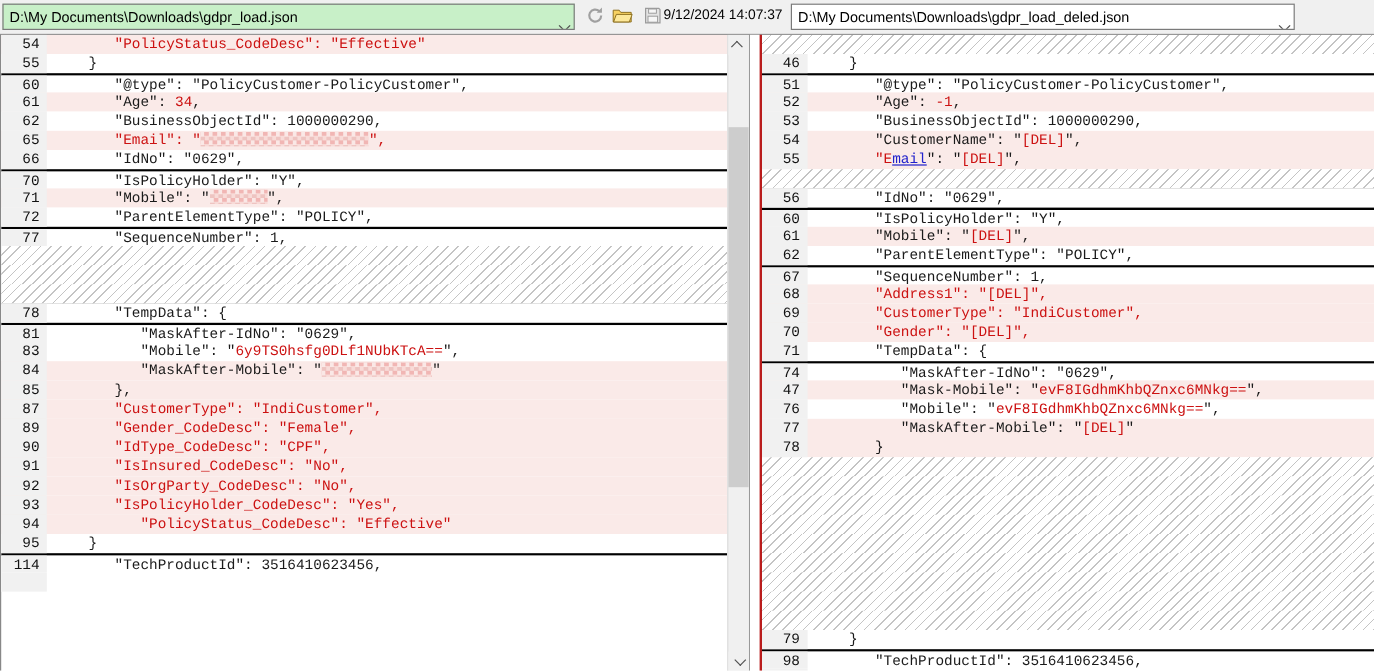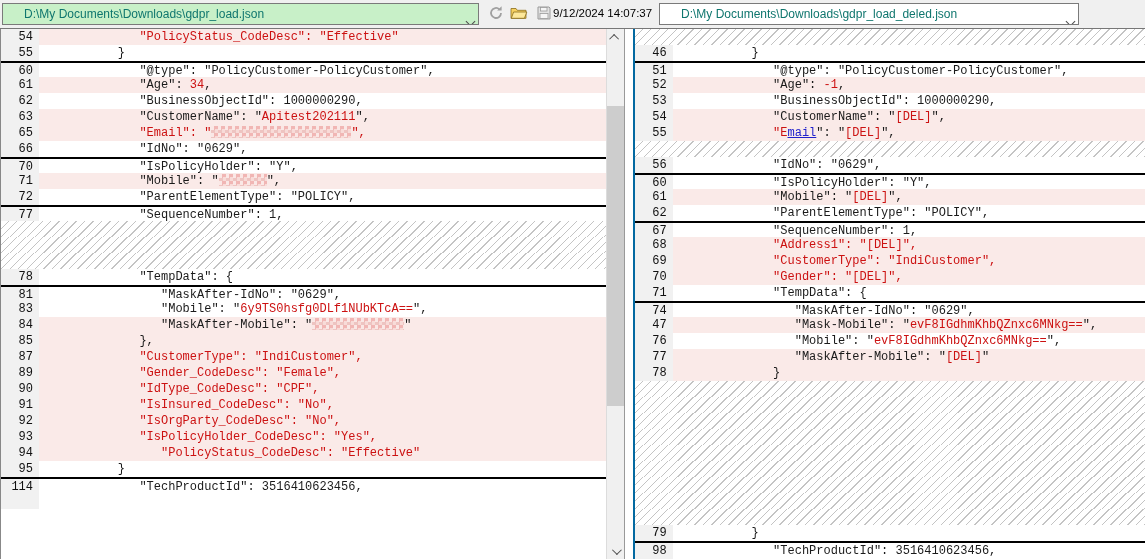--- a/index.html
+++ b/index.html
@@ -1,41 +1,41 @@
 <!DOCTYPE html>
 <html><head>
 <meta charset="utf-8">
 <style>
   html,body{margin:0;padding:0;background:#fff;}
   .app{width:1145px;height:559px;position:relative;overflow:hidden;background:#fff;
        font-family:"Liberation Sans",sans-serif;}
   
   .toolbar{position:relative;height:28px;background:#f0f0f0;}
   .combo{position:absolute;top:3px;height:22px;box-sizing:border-box;border:1px solid #7a7a7a;
-         background:#fff;font:12px/20px "Liberation Sans",sans-serif;color:#0f766e;
-         padding:0 20px 0 21px;display:flex;align-items:center;white-space:nowrap;overflow:hidden;}
+         background:#fff;font:12px/20px "Liberation Sans",sans-serif;color:#000000;
+         padding:0 20px 0 5px;display:flex;align-items:center;white-space:nowrap;overflow:hidden;}
   .combo.green{background:#c8f0c8;}
   #comboL{left:2px;width:477px;}
   #comboR{left:659px;width:420px;}
   .combo .dd{position:absolute;right:4px;top:7px;}
   .chev{width:6px;height:6px;border-left:1.6px solid #4a4a4a;border-top:1.6px solid #4a4a4a;
         transform:rotate(-135deg);display:inline-block;}
   .tool-btn{position:absolute;top:5px;width:18px;height:18px;border:none;background:transparent;padding:0;}
   #btnRefresh{left:487px;} #btnOpen{left:510px;} #btnSave{left:535px;}
   .timestamp{position:absolute;left:553px;top:7px;font:11.5px "Liberation Sans",sans-serif;color:#000;}
   
   .panes{display:flex;height:531px;border-top:1px solid #777;box-sizing:content-box;}
   .pane{position:relative;box-sizing:border-box;overflow:hidden;}
   .pane.left{width:649px;border-left:1px solid #888;border-right:1px solid #999;display:flex;}
-  .pane.right{width:532px;border-left:2px solid #0369a1;}
+  .pane.right{width:532px;border-left:2px solid #b91c1c;}
   .splitter{width:8px;background:#fff;}
   .rows{overflow:hidden;height:531px;flex:1;}
   .row{height:16px;box-sizing:border-box;}
   .row.sep{border-top:2px solid #000;}
-  .line{display:flex;height:100%;background:#fff;gap:44px;}
+  .line{display:flex;height:100%;background:#fff;}
   .line.chg{background:#faeae8;}
   .num{flex:0 0 32px;background:#f1f1f1;text-align:right;padding-right:6px;
        font:12px/16px "Liberation Mono","DejaVu Sans Mono",monospace;color:#111;}
   .txt{flex:1;white-space:pre;overflow:hidden;padding-left:6px;
        font:12px/16px "Liberation Mono","DejaVu Sans Mono",monospace;}
   .hatch{height:100%;background:repeating-linear-gradient(135deg,#ffffff 0 5px,#c4c4c4 5px 6px);}
   .hend{border-bottom:1px solid #888;}
   .c-k{color:#1a1a1a;} .c-r{color:#cc1111;} .c-b{color:#2121cc;text-decoration:underline;}
   .blur{display:inline-block;height:12px;vertical-align:-2px;
         background:conic-gradient(#f1b6b4 25%,#f8dbd8 0 50%,#eec4c1 0 75%,#fae8e6 0);
@@ -124,26 +124,20 @@
             </div>
           </div>
           <div class="row">
             <div class="line">
               <span class="num">62</span>
               <span class="txt"><span class="c-k">       "BusinessObjectId": 1000000290,</span></span>
             </div>
           </div>
           <div class="row">
             <div class="line chg">
-              <span class="num">63</span>
-              <span class="txt"><span class="c-k">       "CustomerName": "</span><span class="c-r">Apitest202111</span><span class="c-k">",</span></span>
-            </div>
-          </div>
-          <div class="row">
-            <div class="line chg">
               <span class="num">65</span>
               <span class="txt"><span class="c-r">       "Email": "</span><span class="blur" style="width: 140px;"></span><span class="c-r">",</span></span>
             </div>
           </div>
           <div class="row">
             <div class="line">
               <span class="num">66</span>
               <span class="txt"><span class="c-k">       "IdNo": "0629",</span></span>
             </div>
           </div>

